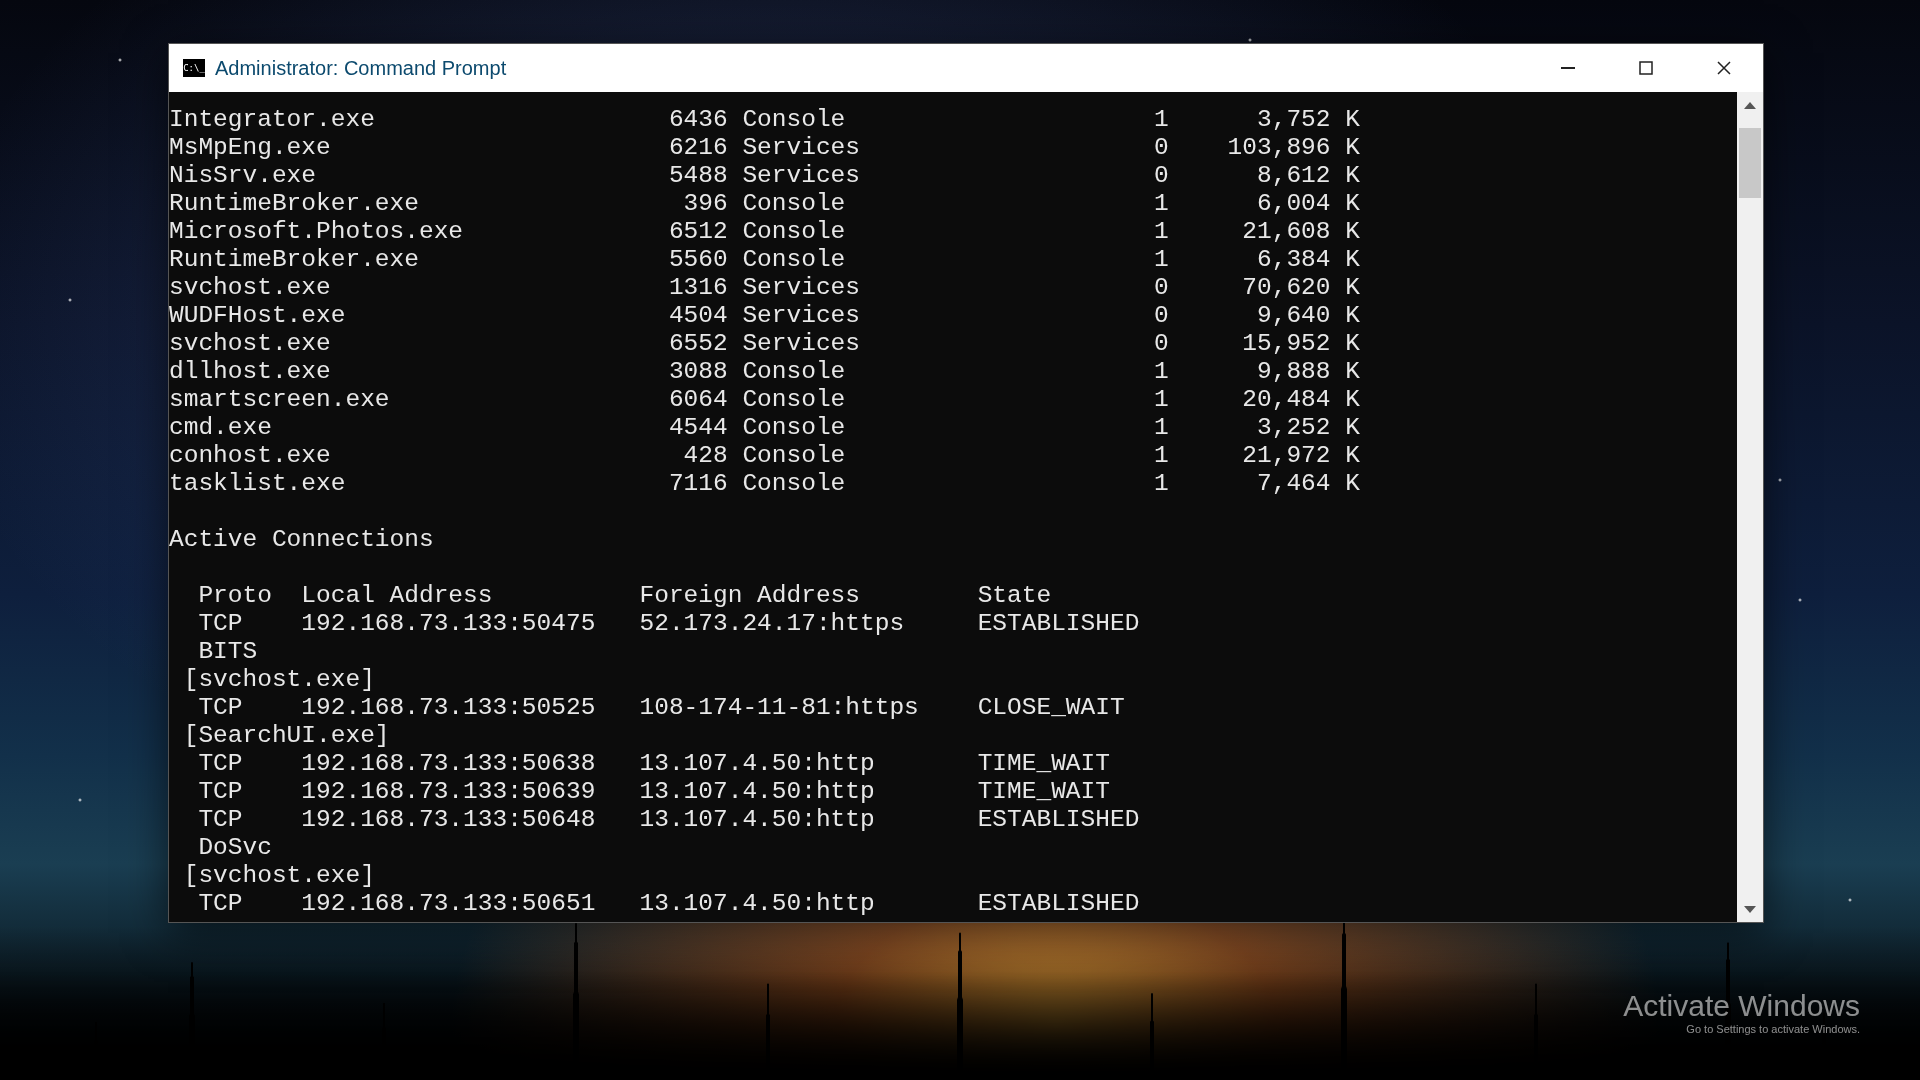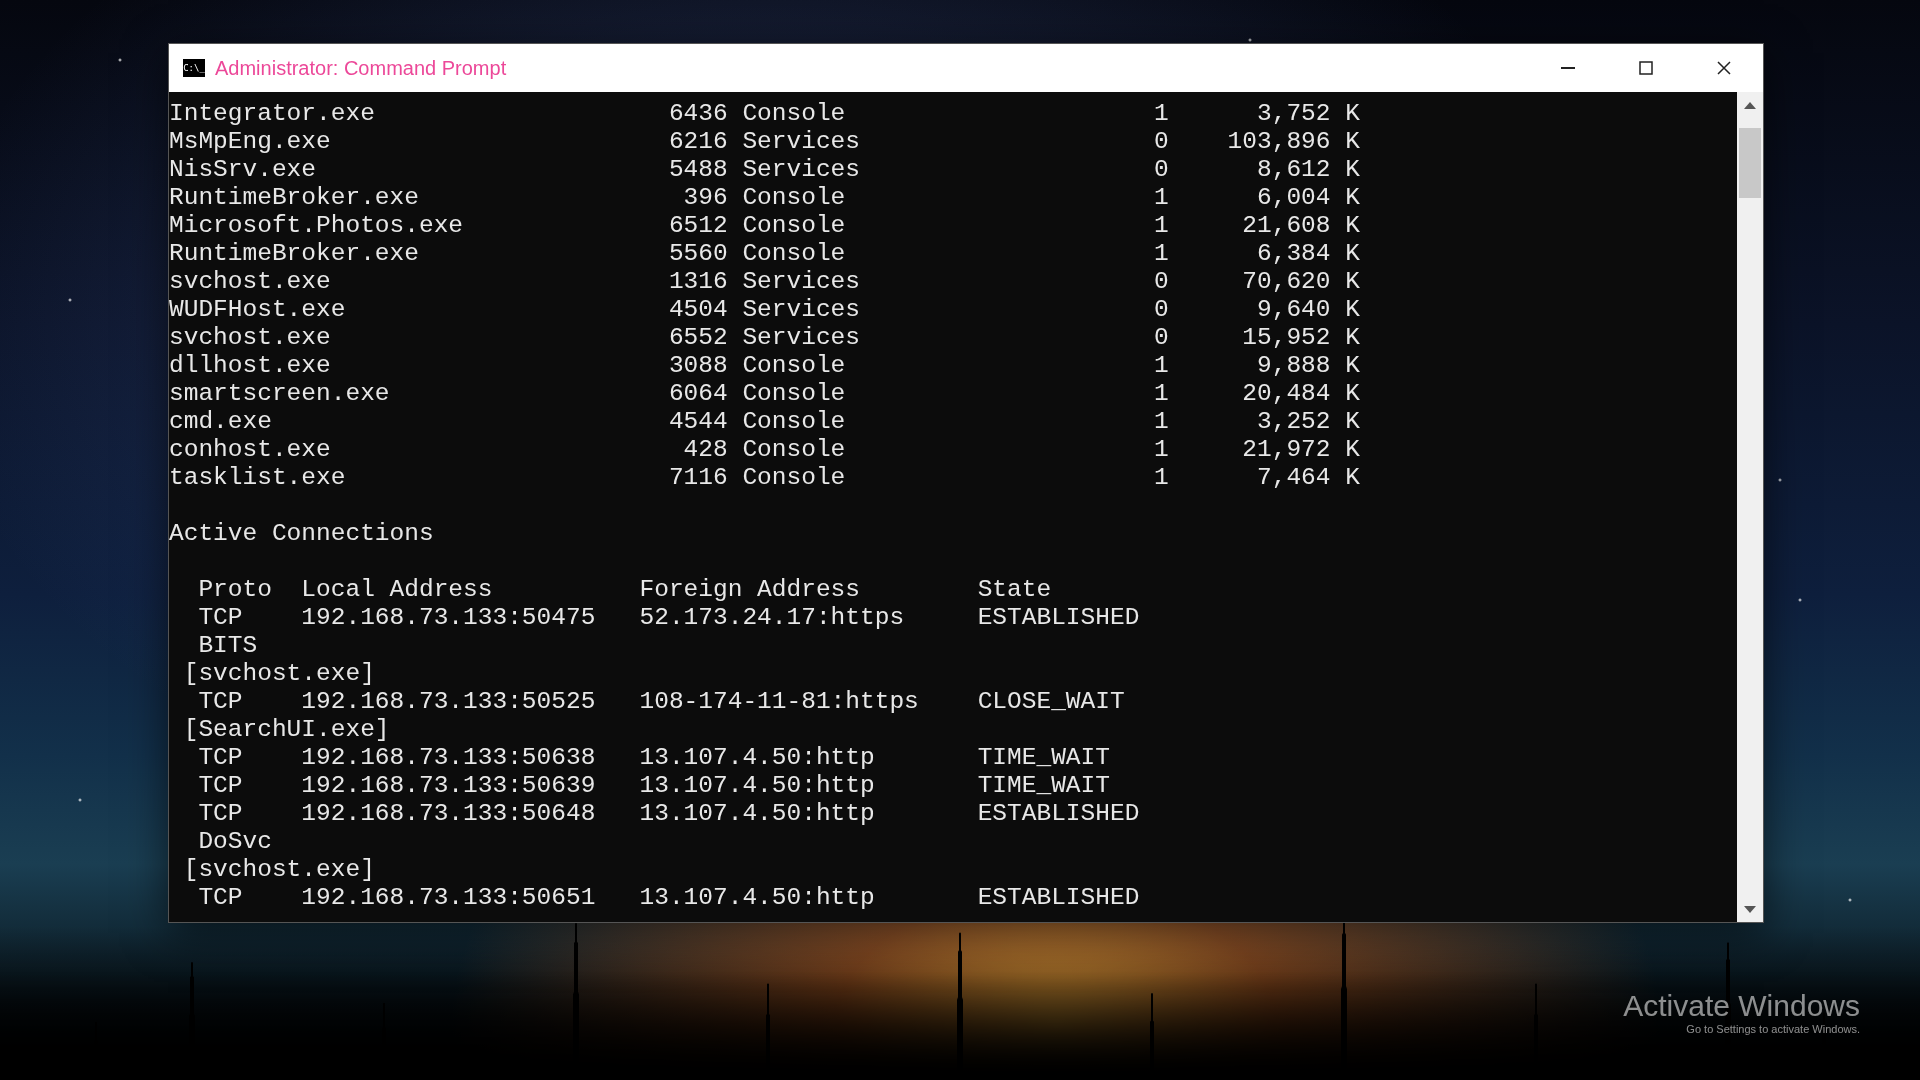--- a/index.html
+++ b/index.html
@@ -100,21 +100,21 @@
     position:relative;
     display:flex; align-items:center; justify-content:center;
   }
   .titlebar .app-icon::before{
     content:"C:\\_";
     color:#fff;
     font: 9px/1 Consolas, monospace;
   }
   .titlebar .title-text{
     font-size:20px;
-    color:#ec4899;
+    color:#0c4a6e;
   }
   .win-controls{
     position:absolute;
     right:0; top:0; height:100%;
     display:flex;
   }
   .win-btn{
     width:78px;
     display:flex;
     align-items:center;
@@ -131,21 +131,21 @@
     min-height:0;
   }
   .terminal{
     flex:1;
     color:#e8e8e8;
     font-family: Consolas, "Courier New", monospace;
     font-size:24.5px;
     line-height:28px;
     white-space:pre;
     overflow:hidden;
-    padding:8px 0 0 0;
+    padding:14px 0 0 0;
   }
   .scrollbar{
     width:26px;
     background:#f0f0f0;
     position:relative;
     flex:none;
   }
   .scrollbar .sb-btn{
     position:absolute; left:0; right:0; height:26px;
     display:flex; align-items:center; justify-content:center;

